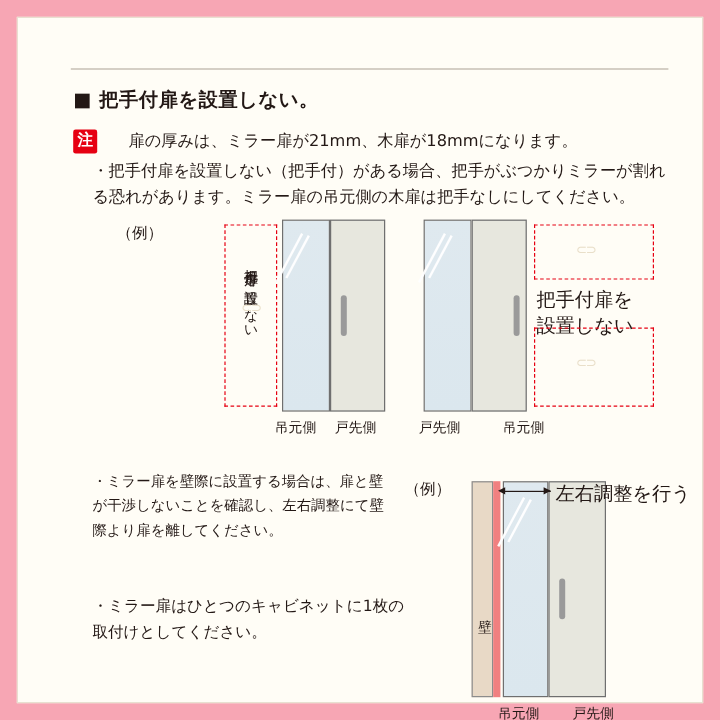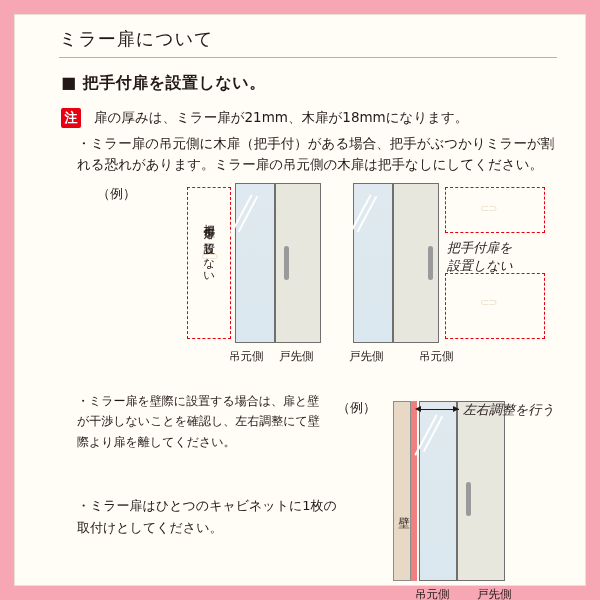--- a/index.html
+++ b/index.html
@@ -23,21 +23,21 @@
   }
   .heading{
     position:absolute;left:46px;top:58px;font-size:16px;font-weight:bold;letter-spacing:0.5px;
   }
   .note-row{position:absolute;left:46px;top:92px;width:500px;}
   .chu{
     display:inline-block;width:20px;height:20px;line-height:20px;text-align:center;
     background:#e60012;color:#fff;font-size:13px;font-weight:bold;vertical-align:middle;
     border-radius:2px;
   }
-  .note-text{display:inline-block;margin-left:8px;font-size:13.5px;vertical-align:middle;}
+  .note-text{display:inline-block;margin-left:21px;font-size:13.5px;vertical-align:middle;}
   .bullet-a{position:absolute;left:62px;top:118px;width:482px;font-size:13.5px;line-height:1.55;}
   .rei1{position:absolute;left:82px;top:170px;font-size:13px;}
   .rei2{position:absolute;left:322px;top:384px;font-size:13px;}
 
   
   .fig1{position:absolute;left:160px;top:168px;width:160px;height:176px;}
   .fig2{position:absolute;left:338px;top:168px;width:196px;height:176px;}
 
   .dashbox{
     position:absolute;border:1.6px dashed #e60012;box-sizing:border-box;
@@ -65,21 +65,21 @@
   }
   .knob{
     position:absolute;width:5px;height:34px;border-radius:3px;background:#9a9a9a;
   }
   .sidelabel{
     position:absolute;font-size:11.5px;
   }
   .redframe{
     position:absolute;border:1.6px dashed #e60012;box-sizing:border-box;
   }
-  .smalltxt{position:absolute;font-size:13px;line-height:1.35;font-style:italic;}
+  .smalltxt{position:absolute;font-size:16px;line-height:1.35;}
 
   
   .fig3{position:absolute;left:378px;top:370px;width:170px;height:244px;margin-top:16px;}
   .wall{
     position:absolute;box-sizing:border-box;
     background:#e8d9c6;border:1.2px solid #8c8c8c;
   }
   .wall-red{
     position:absolute;background:#f08080;
   }
@@ -89,31 +89,30 @@
     border-top:3.5px solid transparent;border-bottom:3.5px solid transparent;
   }
   .bullet-b{position:absolute;left:62px;top:376px;width:250px;font-size:12px;line-height:1.7;}
   .bullet-c{position:absolute;left:62px;top:480px;width:260px;font-size:13px;line-height:1.7;}
 </style>
 </head>
 <body>
 
 <div class="page">
 
-  <div class="title">ミラー扉について</div>
   <div class="title-rule"></div>
 
   <div class="heading">■ 把手付扉を設置しない。</div>
 
   <div class="note-row">
     <span class="chu">注</span>
     <span class="note-text">扉の厚みは、ミラー扉が21mm、木扉が18mmになります。</span>
   </div>
 
-  <div class="bullet-a">・ミラー扉の吊元側に木扉（把手付）がある場合、把手がぶつかりミラーが割れる恐れがあります。ミラー扉の吊元側の木扉は把手なしにしてください。</div>
+  <div class="bullet-a">・把手付扉を設置しない（把手付）がある場合、把手がぶつかりミラーが割れる恐れがあります。ミラー扉の吊元側の木扉は把手なしにしてください。</div>
 
   <div class="rei1">（例）</div>
 
   <div class="fig1">
 
     <div class="dashbox" style="left:12px;top:4px;width:44px;height:152px;">
       <div class="vtext" style="position:absolute;left:50%;top:6px;transform:translateX(-50%);height:104px;">把手付扉を設置しない</div>
       <div class="handle-ghost" style="left:13px;top:62px;">⊂⊃</div>
     </div>
 

